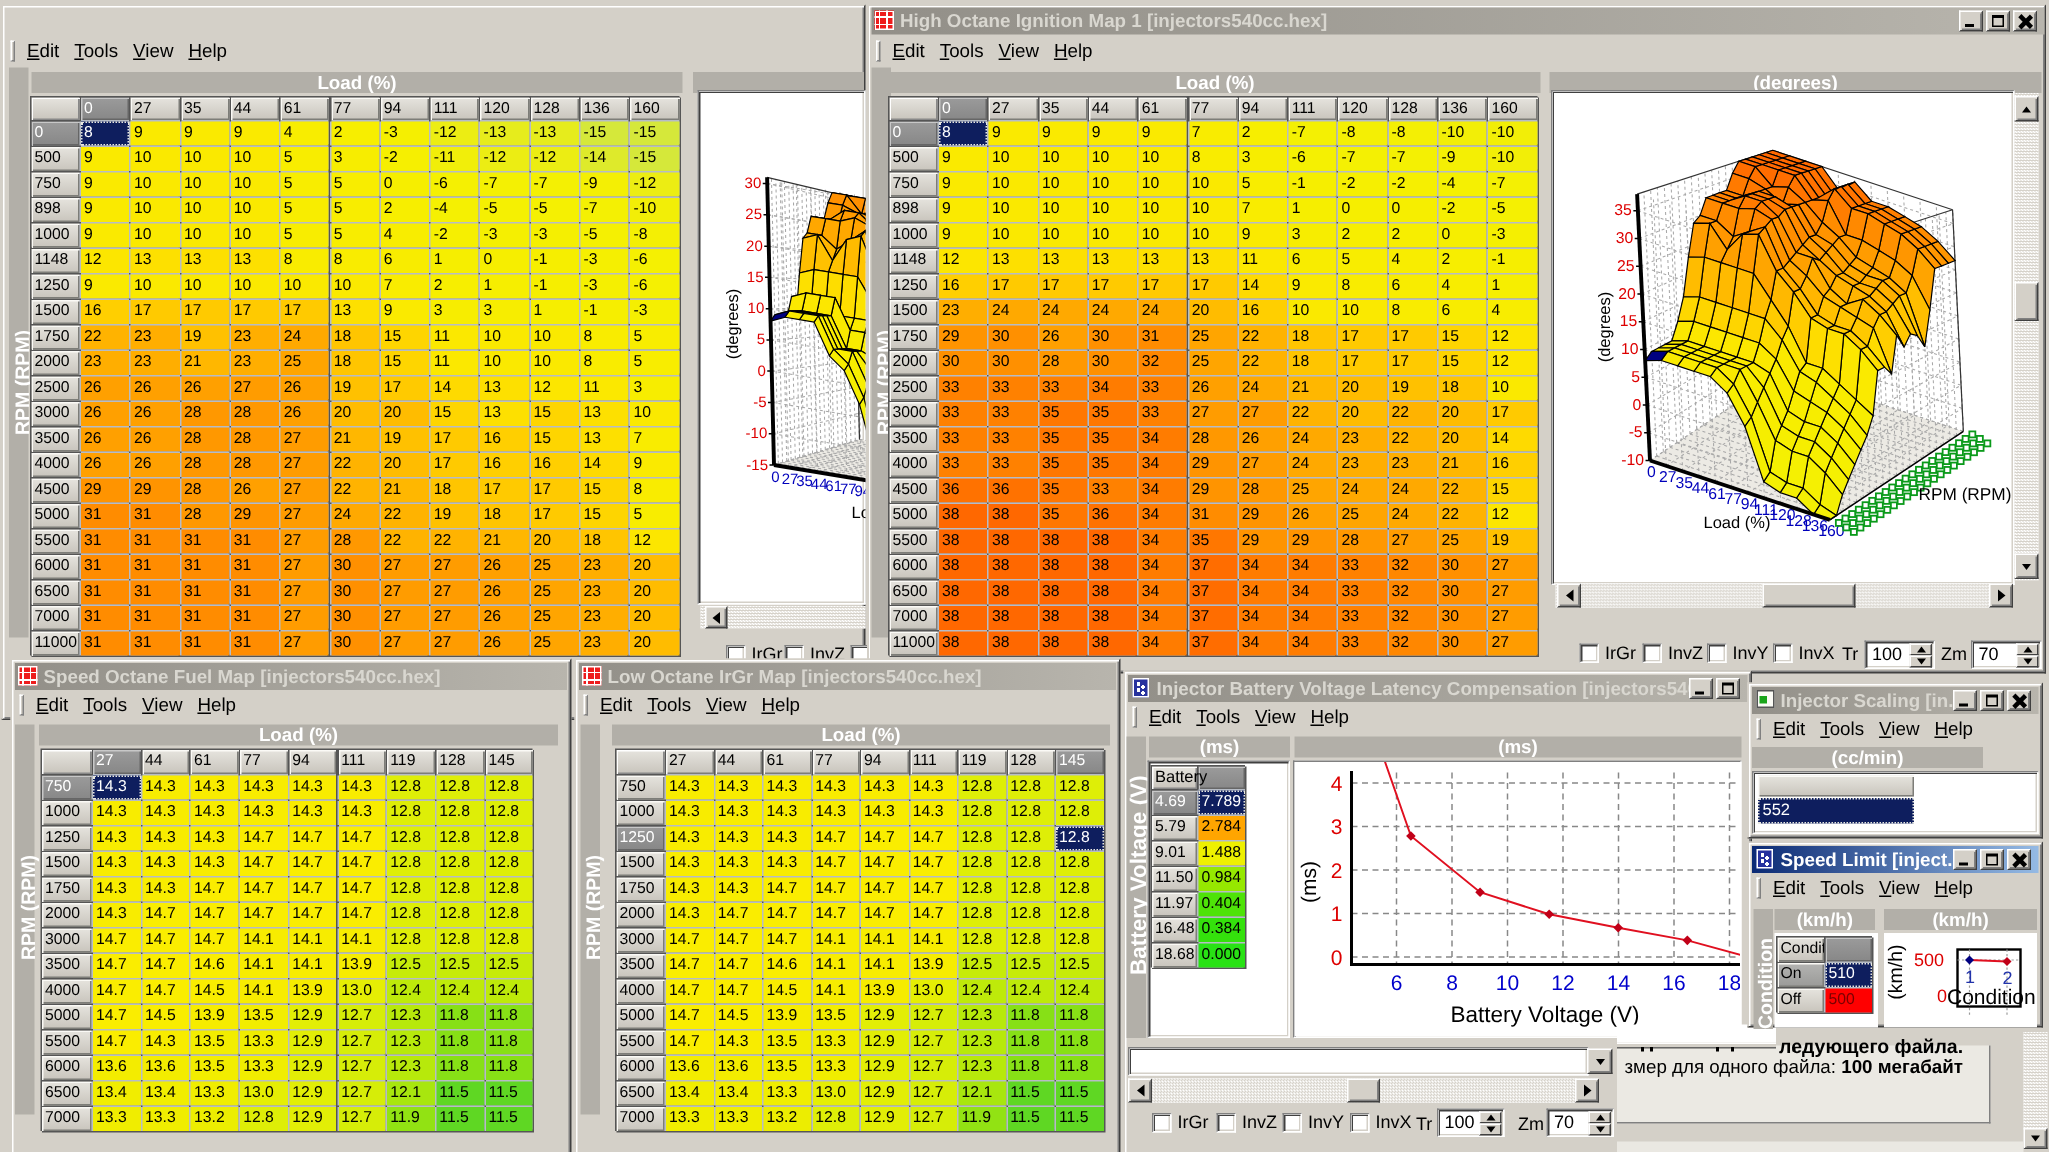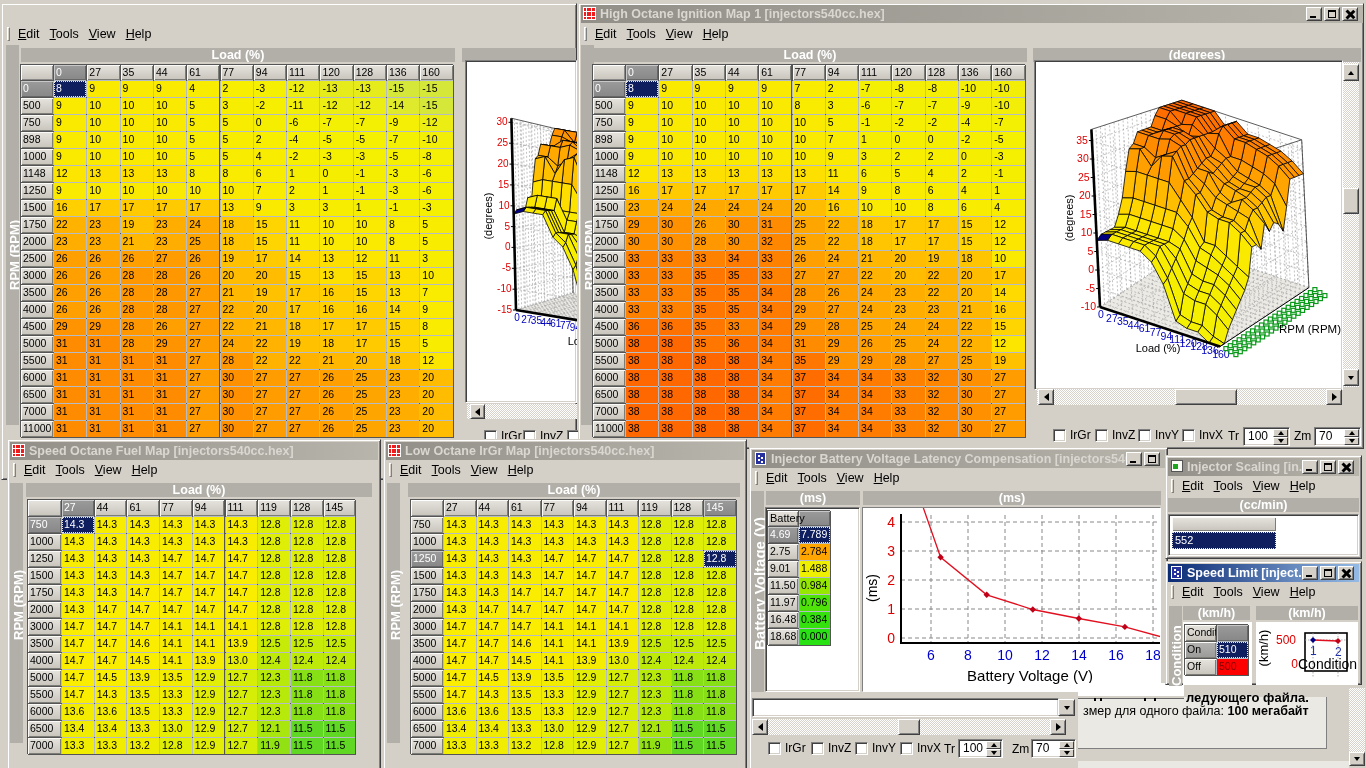--- a/index.html
+++ b/index.html
@@ -1908,28 +1908,28 @@
 <div class="vlab" style="left:751px;top:491px;width:13px;height:201px">
       <span style="left:0px;top:159px;font-size:15px">Battery Voltage (V)</span>
     </div>
 <div class="sunk" style="left:765px;top:507px;width:95px;height:185px"></div>
 <div class="sunk" style="left:862px;top:507px;width:299px;height:185px"></div>
 <div class="grid" style="left:768px;top:511px;width:63px;height:135px">
       <div class="ghc" style="left:0;top:0;width:30px;height:15px"></div>
       <div class="ghs" style="left:31px;top:0;width:31px;height:15px"></div>
       <div class="ghs" style="left:0;top:16px;width:30px;height:16px">4.69</div>
       <div class="gc gsel" style="left:31px;top:16px;width:31px;height:16px">7.789</div>
-      <div class="gh" style="left:0;top:33px;width:30px;height:16px">2.75</div>
+      <div class="gh" style="left:0;top:33px;width:30px;height:16px">5.79</div>
       <div class="gc" style="left:31px;top:33px;width:31px;height:16px;background:#ffa500">2.784</div>
       <div class="gh" style="left:0;top:50px;width:30px;height:16px">9.01</div>
       <div class="gc" style="left:31px;top:50px;width:31px;height:16px;background:#eef000">1.488</div>
       <div class="gh" style="left:0;top:67px;width:30px;height:16px">11.50</div>
       <div class="gc" style="left:31px;top:67px;width:31px;height:16px;background:#96e800">0.984</div>
       <div class="gh" style="left:0;top:84px;width:30px;height:16px">11.97</div>
-      <div class="gc" style="left:31px;top:84px;width:31px;height:16px;background:#4ee308">0.796</div>
+      <div class="gc" style="left:31px;top:84px;width:31px;height:16px;background:#4ee308">0.404</div>
       <div class="gh" style="left:0;top:101px;width:30px;height:16px">16.48</div>
       <div class="gc" style="left:31px;top:101px;width:31px;height:16px;background:#34e10c">0.384</div>
       <div class="gh" style="left:0;top:118px;width:30px;height:16px">18.68</div>
       <div class="gc" style="left:31px;top:118px;width:31px;height:16px;background:#28e214">0.000</div>
     </div>
 <div class="txt" style="left:770px;top:512px;font-size:11px">Battery</div>
 <svg class="abs" style="left:863px;top:508px" width="297" height="183">
       <rect x="0" y="0" width="297" height="183" fill="#fff"></rect>
       <line x1="68.0" y1="7" x2="68.0" y2="135" stroke="#888" stroke-width="1" stroke-dasharray="4,3"></line>
       <line x1="105.0" y1="7" x2="105.0" y2="135" stroke="#888" stroke-width="1" stroke-dasharray="4,3"></line>
@@ -2017,21 +2017,21 @@
 <div class="txt" style="left:1186px;top:690px;font-size:13px;font-weight:bold">ледующего файла.</div>
 <div class="txt" style="left:1083px;top:704px;font-size:12.5px">змер для одного файла: <b>100 мегабайт</b></div>
 <div class="track" style="left:1349px;top:688px;width:16px;height:64px"></div>
 <div class="sbtn" style="left:1349px;top:752px;width:16px;height:14px">
       <i class="ard"></i>
     </div>
 <div class="abs" style="left:1078px;top:761px;width:271px;height:7px;background:#eae8e2"></div>
 <div class="win" style="left:1165px;top:455px;width:197px;height:104px"></div>
 <div class="tbar" style="left:1168px;top:458px;width:191px"><span class="cico"></span><span class="tt">Injector Scaling [in...</span><span class="tbs"><span class="tb"><span class="g-min"></span></span><span class="tb"><span class="g-max"></span></span><span class="tb"><span class="g-x"></span></span></span></div>
 <div class="mbar" style="left:1168px;top:476px;width:191px"><div class="grip"></div><span class="mi"><u>E</u>dit</span><span class="mi"><u>T</u>ools</span><span class="mi"><u>V</u>iew</span><span class="mi"><u>H</u>elp</span></div>
-<div class="hdr" style="left:1168px;top:498px;width:191px">(cc/min)</div>
+<div class="hdr" style="left:1168px;top:498px;width:154px">(cc/min)</div>
 <div class="sunk" style="left:1168px;top:514px;width:191px;height:42px"></div>
 <div class="gh abs" style="left:1172px;top:517px;width:104px;height:14px"></div>
 <div class="abs gsel" style="left:1172px;top:532px;width:104px;height:17px;font-size:11px;line-height:16px;padding-left:3px">552</div>
 <div class="win" style="left:1165px;top:561px;width:197px;height:124px"></div>
 <div class="tbar act" style="left:1168px;top:564px;width:191px"><span class="bico"></span><span class="tt">Speed Limit [inject...</span><span class="tbs"><span class="tb"><span class="g-min"></span></span><span class="tb"><span class="g-max"></span></span><span class="tb"><span class="g-x"></span></span></span></div>
 <div class="mbar" style="left:1168px;top:582px;width:191px"><div class="grip"></div><span class="mi"><u>E</u>dit</span><span class="mi"><u>T</u>ools</span><span class="mi"><u>V</u>iew</span><span class="mi"><u>H</u>elp</span></div>
 <div class="hdr" style="left:1183px;top:606px;width:67px">(km/h)</div>
 <div class="hdr" style="left:1256px;top:606px;width:102px">(km/h)</div>
 <div class="vlab" style="left:1169px;top:606px;width:13px;height:80px">
       <span style="left:0px;top:80px">Condition</span>

